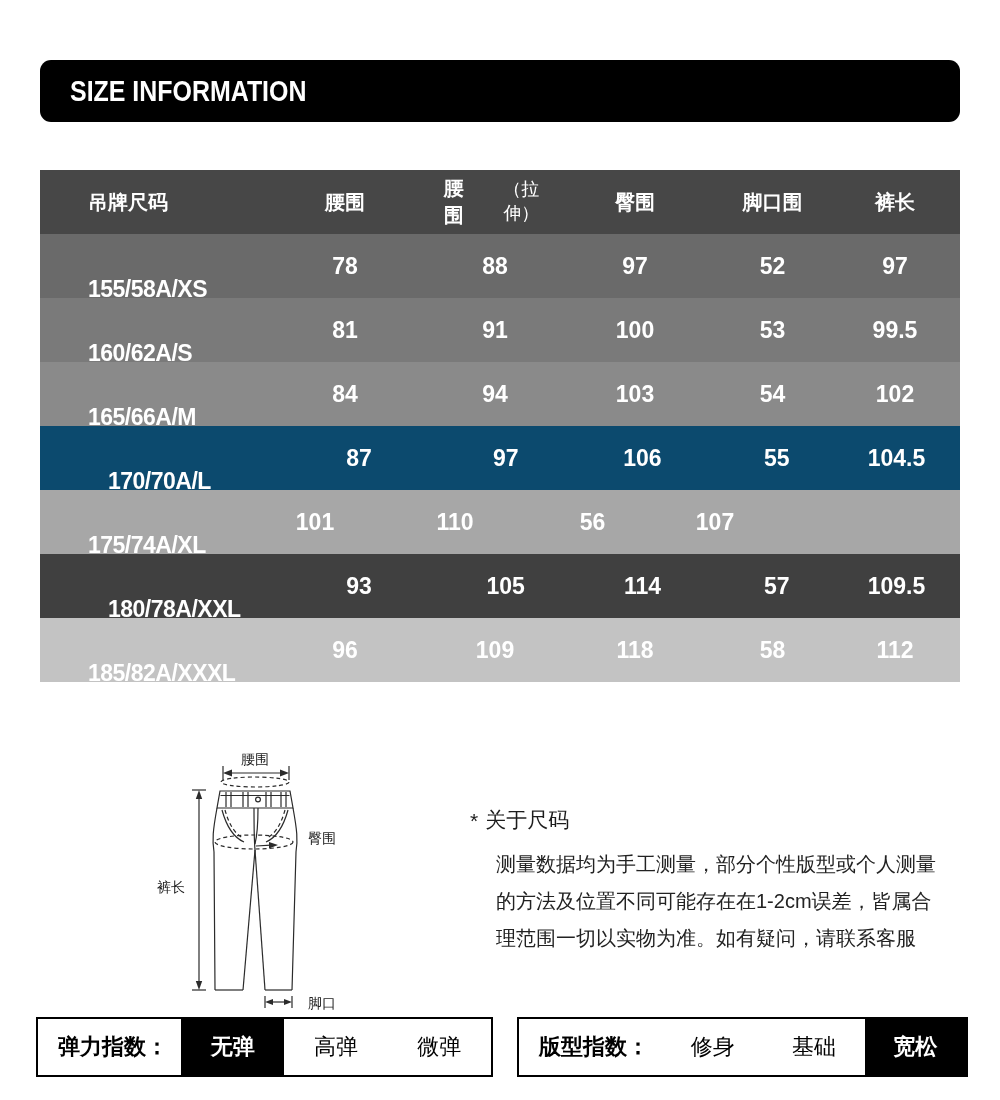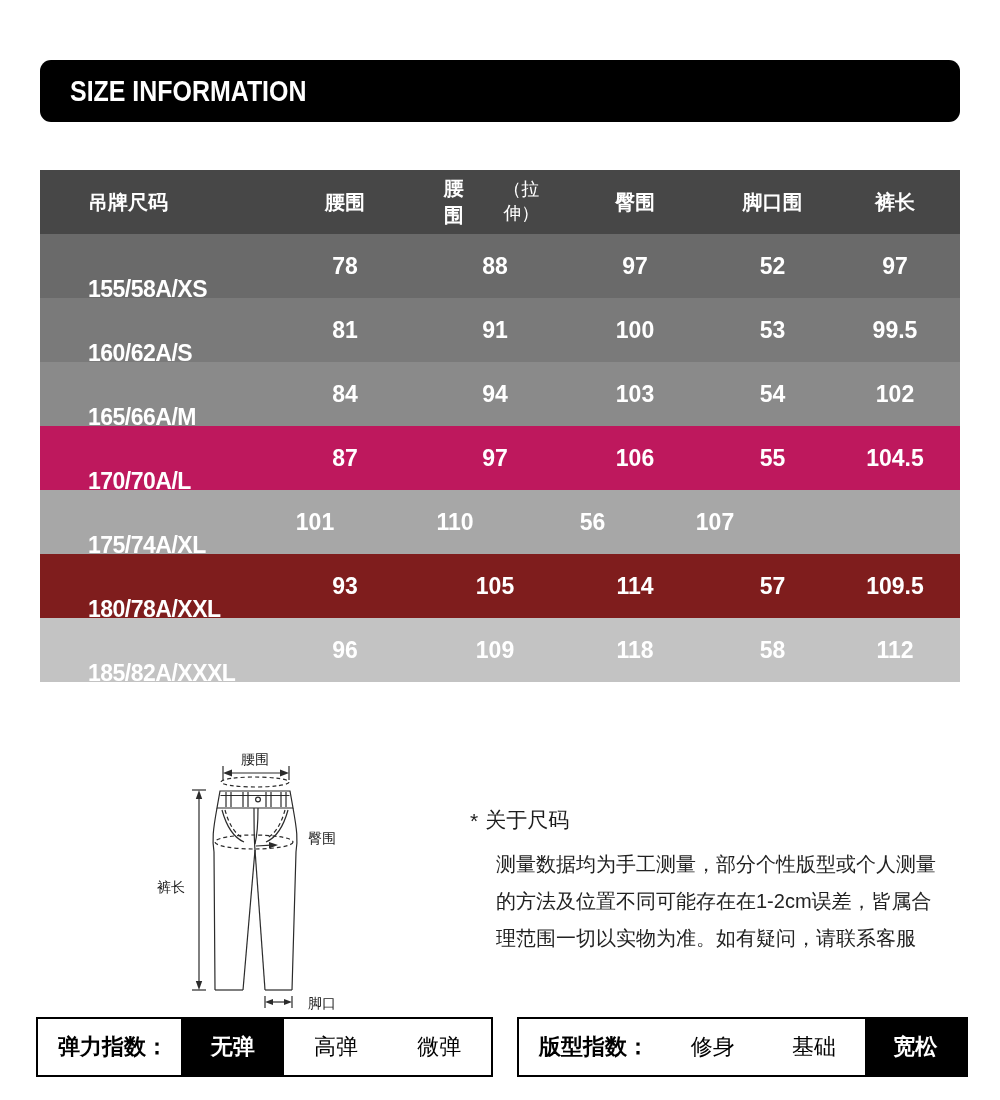--- a/index.html
+++ b/index.html
@@ -109,36 +109,36 @@
       <div class="cell c5">99.5</div>
     </div>
     <div class="t-row data" style="background: rgb(138, 138, 138);">
       <div class="cell c0">165/66A/M</div>
       <div class="cell c1">84</div>
       <div class="cell c2">94</div>
       <div class="cell c3">103</div>
       <div class="cell c4">54</div>
       <div class="cell c5">102</div>
     </div>
-    <div class="t-row data" style="background: #be185d;">
+    <div class="t-row data" style="background: #0c4a6e; padding-left: 20px;">
       <div class="cell c0">170/70A/L</div>
       <div class="cell c1">87</div>
       <div class="cell c2">97</div>
       <div class="cell c3">106</div>
       <div class="cell c4">55</div>
       <div class="cell c5">104.5</div>
     </div>
     <div class="t-row data" style="background: rgb(167, 167, 167);">
       <div class="cell c0">175/74A/XL</div>
       <div class="cell c2">101</div>
       <div class="cell c3">110</div>
       <div class="cell c4">56</div>
       <div class="cell c5">107</div>
     </div>
-    <div class="t-row data" style="background: #7f1d1d;">
+    <div class="t-row data" style="background: #404040; padding-left: 20px;">
       <div class="cell c0">180/78A/XXL</div>
       <div class="cell c1">93</div>
       <div class="cell c2">105</div>
       <div class="cell c3">114</div>
       <div class="cell c4">57</div>
       <div class="cell c5">109.5</div>
     </div>
     <div class="t-row data" style="background: rgb(195, 195, 195);">
       <div class="cell c0">185/82A/XXXL</div>
       <div class="cell c1">96</div>

